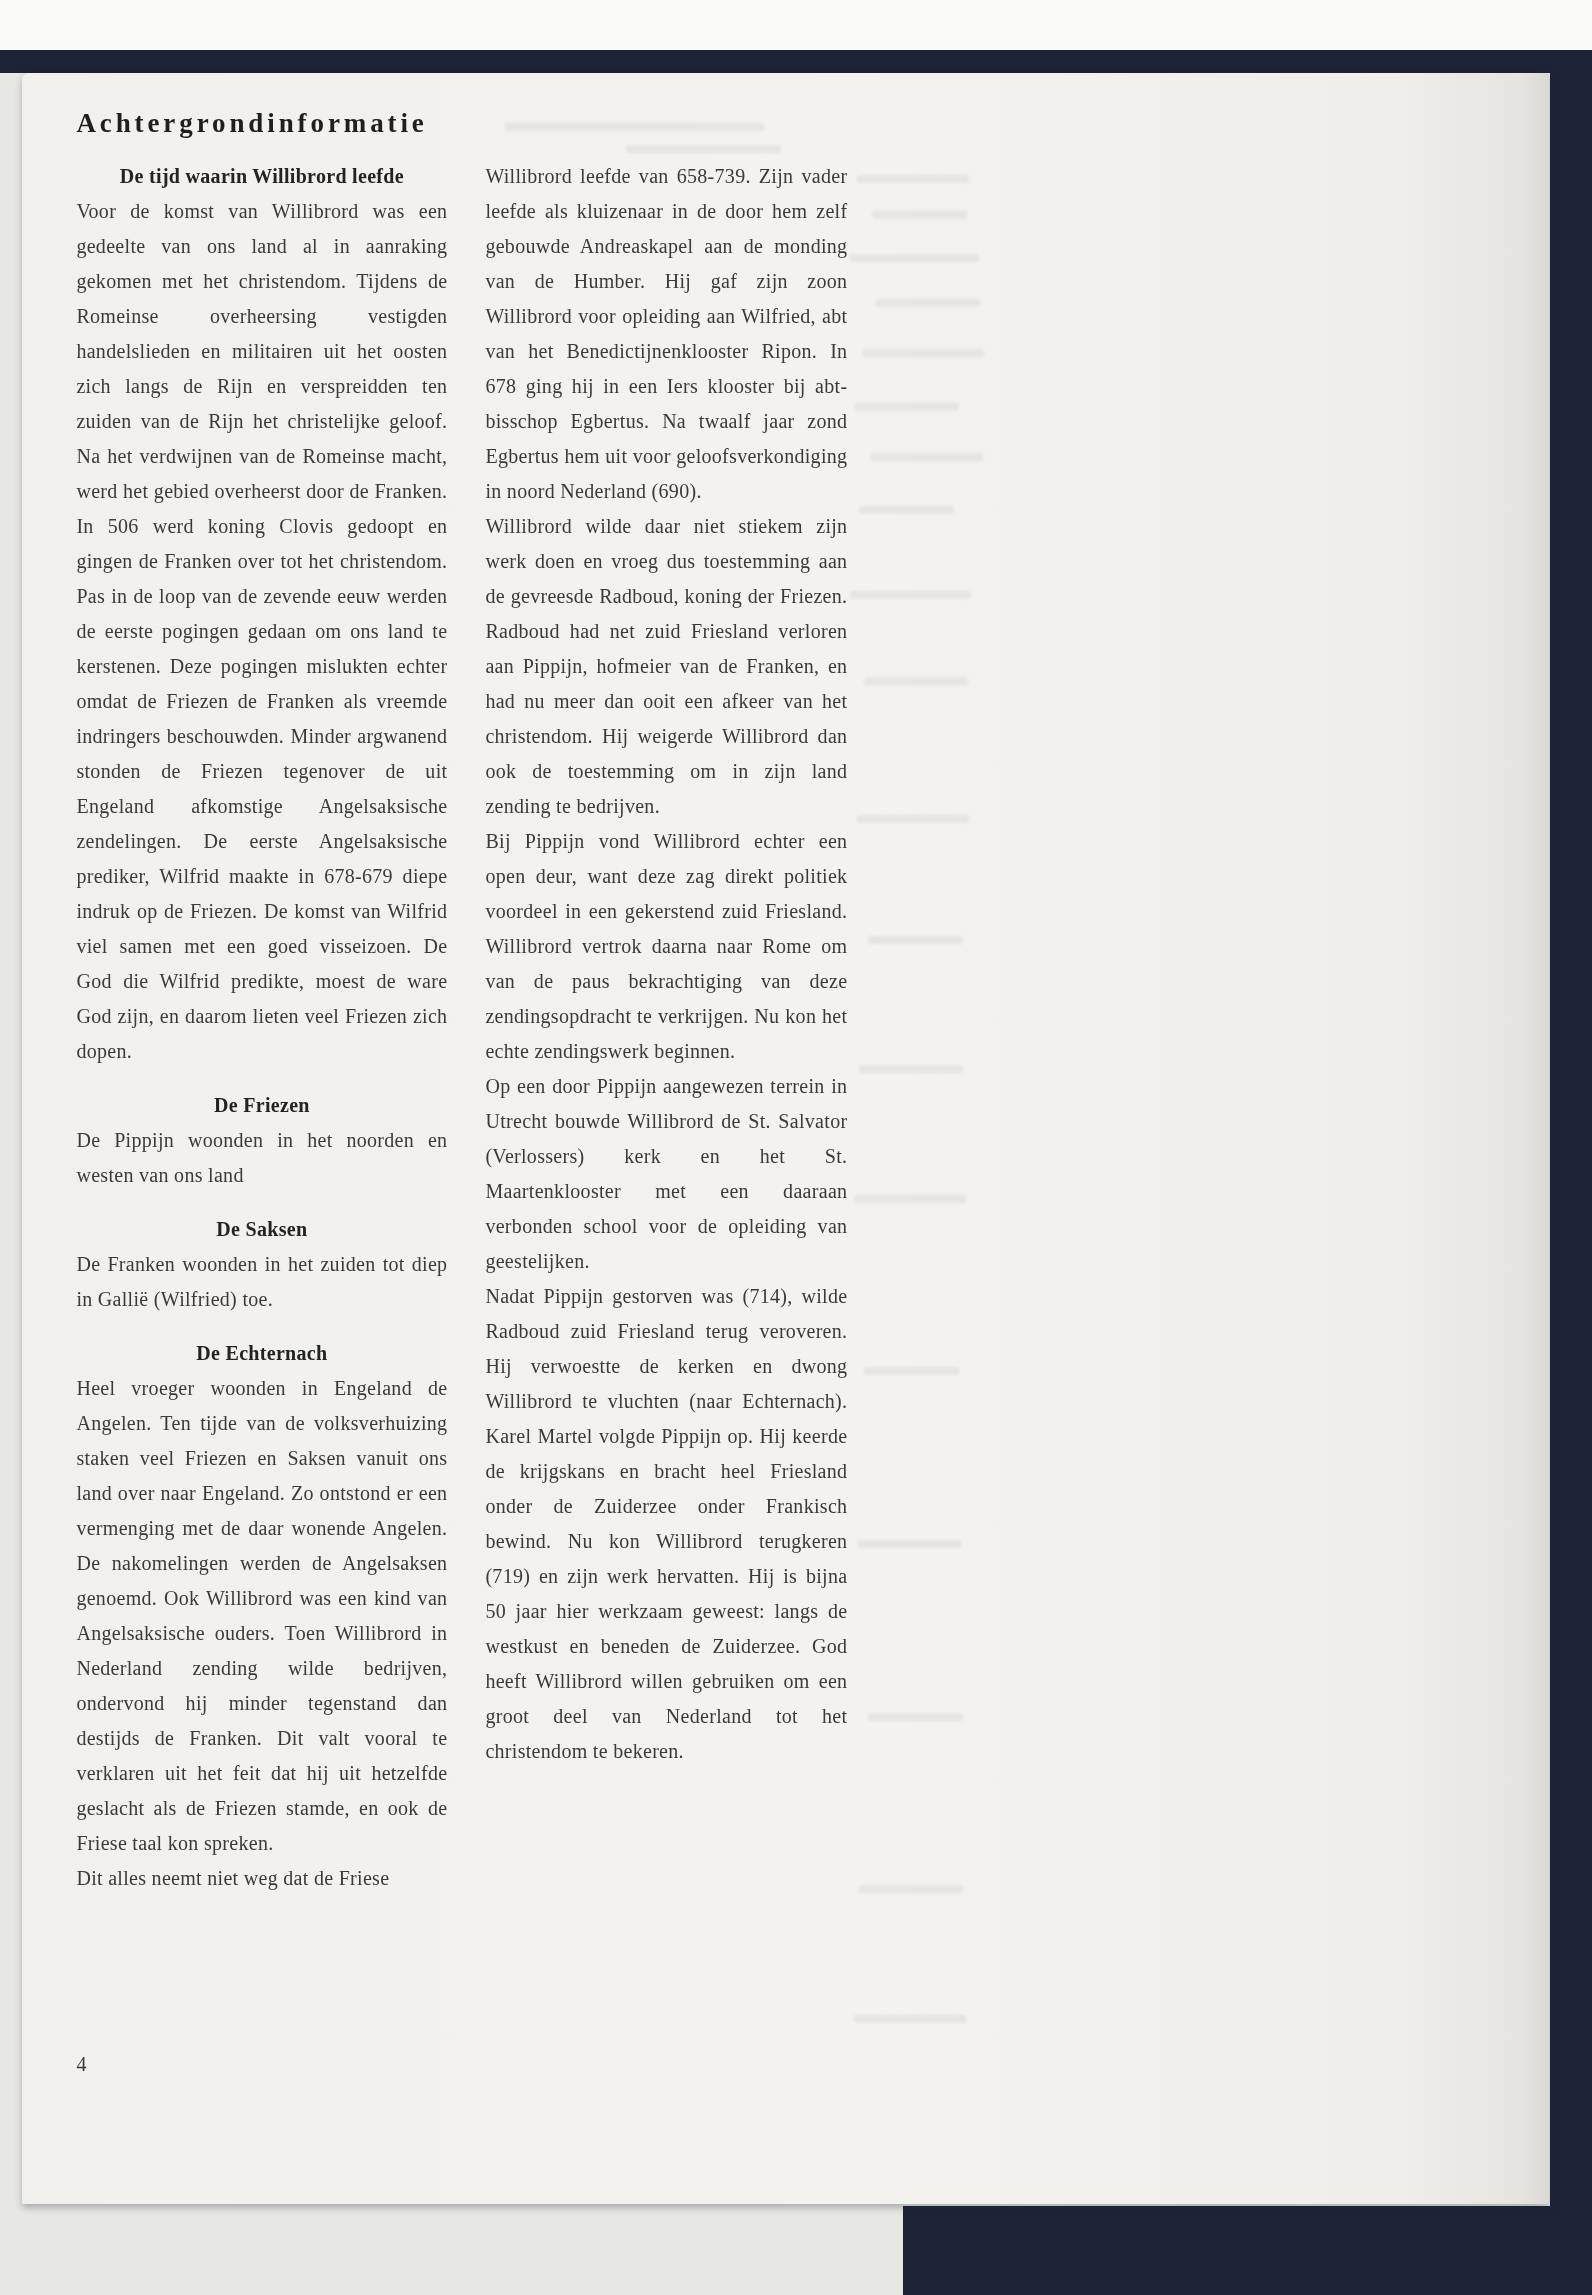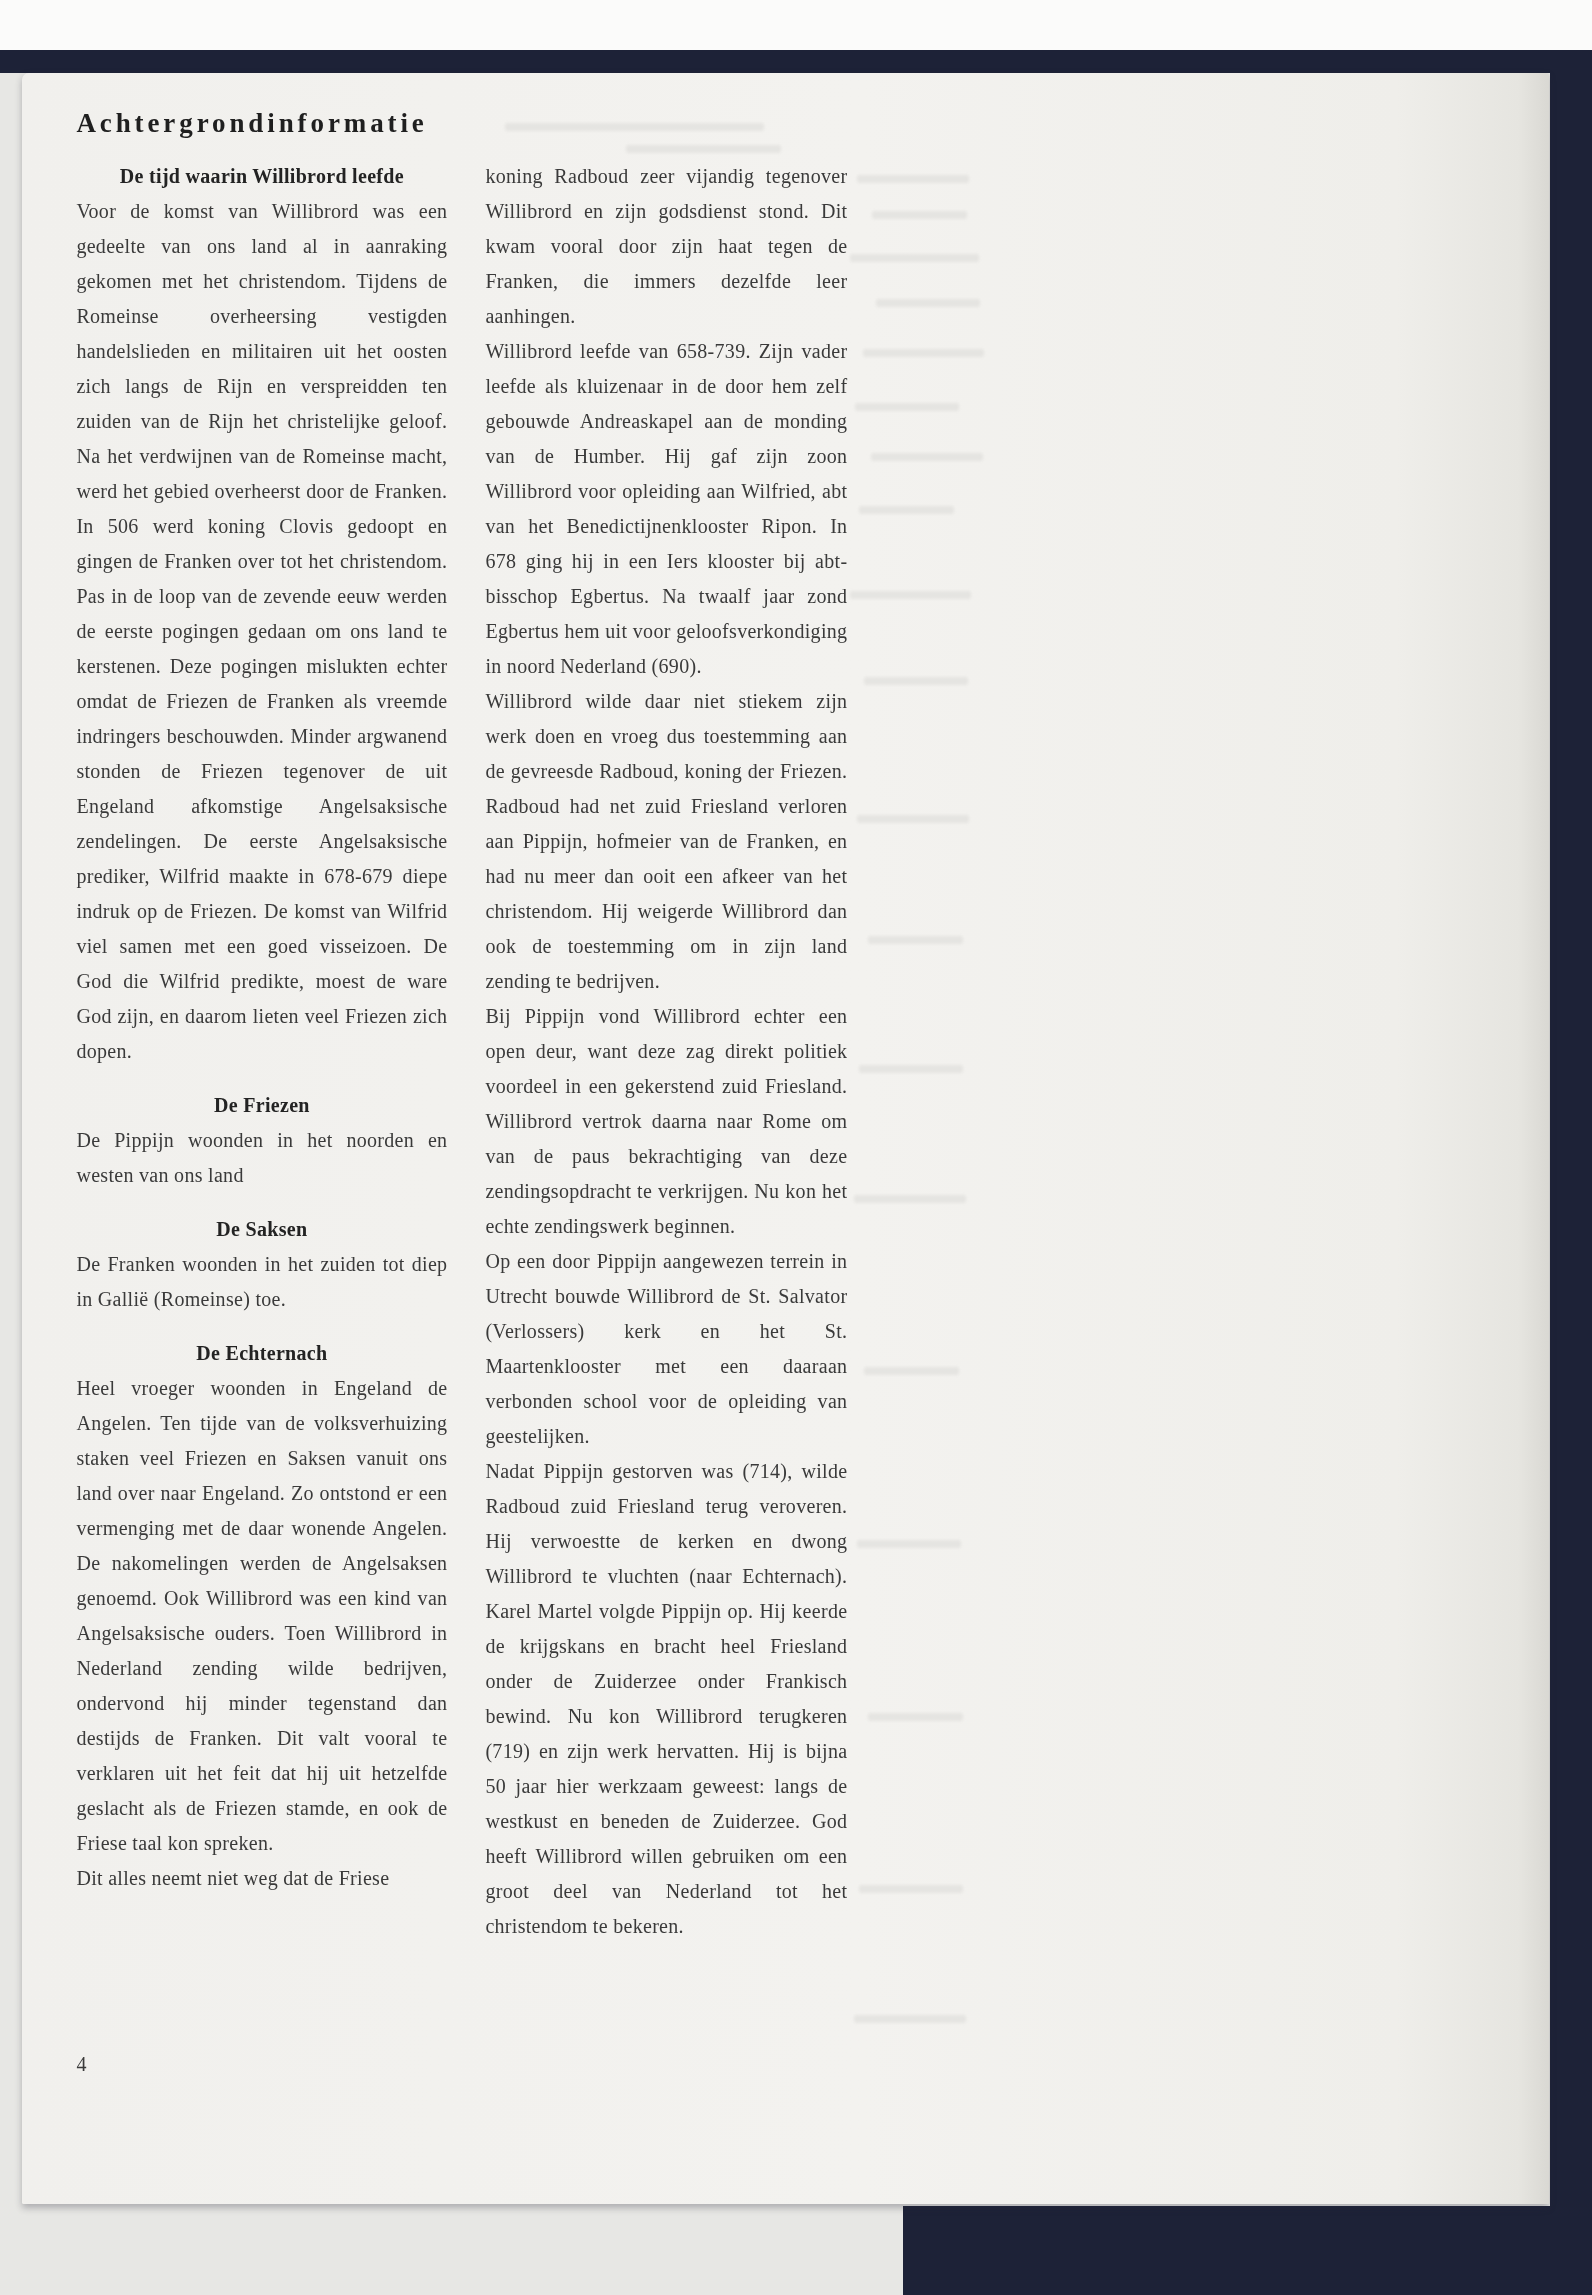--- a/index.html
+++ b/index.html
@@ -73,29 +73,28 @@
   <h1 class="main-heading">Achtergrondinformatie</h1>
 
   <div class="col col-left">
     <h2 class="sec-h first">De tijd waarin Willibrord leefde</h2>
     <p>Voor de komst van Willibrord was een gedeelte van ons land al in aanraking gekomen met het christendom. Tijdens de Romeinse overheersing vestigden handelslieden en militairen uit het oosten zich langs de Rijn en verspreidden ten zuiden van de Rijn het christelijke geloof. Na het verdwijnen van de Romeinse macht, werd het gebied overheerst door de Franken. In 506 werd koning Clovis gedoopt en gingen de Franken over tot het christendom. Pas in de loop van de zevende eeuw werden de eerste pogingen gedaan om ons land te kerstenen. Deze pogingen mislukten echter omdat de Friezen de Franken als vreemde indringers beschouwden. Minder argwanend stonden de Friezen tegenover de uit Engeland afkomstige Angelsaksische zendelingen. De eerste Angelsaksische prediker, Wilfrid maakte in 678-679 diepe indruk op de Friezen. De komst van Wilfrid viel samen met een goed visseizoen. De God die Wilfrid predikte, moest de ware God zijn, en daarom lieten veel Friezen zich dopen.</p>
 
     <h2 class="sec-h">De Friezen</h2>
     <p>De Pippijn woonden in het noorden en westen van ons land</p>
 
     <h2 class="sec-h">De Saksen</h2>
-    <p>De Franken woonden in het zuiden tot diep in Gallië (Romeinse) toe.</p>
+    <p>De Franken woonden in het zuiden tot diep in Gallië (Wilfried) toe.</p>
 
     <h2 class="sec-h">De Echternach</h2>
     <p>Heel vroeger woonden in Engeland de Angelen. Ten tijde van de volksverhuizing staken veel Friezen en Saksen vanuit ons land over naar Engeland. Zo ontstond er een vermenging met de daar wonende Angelen. De nakomelingen werden de Angelsaksen genoemd. Ook Willibrord was een kind van Angelsaksische ouders. Toen Willibrord in Nederland zending wilde bedrijven, ondervond hij minder tegenstand dan destijds de Franken. Dit valt vooral te verklaren uit het feit dat hij uit hetzelfde geslacht als de Friezen stamde, en ook de Friese taal kon spreken.</p>
     <p>Dit alles neemt niet weg dat de Friese</p>
   </div>
 
   <div class="col col-right">
-    <p>koning Radboud zeer vijandig tegenover Willibrord en zijn godsdienst stond. Dit kwam vooral door zijn haat tegen de Franken, die immers dezelfde leer aanhingen.</p>
 
     <p>Willibrord leefde van 658-739. Zijn vader leefde als kluizenaar in de door hem zelf gebouwde Andreaskapel aan de monding van de Humber. Hij gaf zijn zoon Willibrord voor opleiding aan Wilfried, abt van het Benedictijnenklooster Ripon. In 678 ging hij in een Iers klooster bij abt-bisschop Egbertus. Na twaalf jaar zond Egbertus hem uit voor geloofsverkondiging in noord Nederland (690).</p>
     <p>Willibrord wilde daar niet stiekem zijn werk doen en vroeg dus toestemming aan de gevreesde Radboud, koning der Friezen. Radboud had net zuid Friesland verloren aan Pippijn, hofmeier van de Franken, en had nu meer dan ooit een afkeer van het christendom. Hij weigerde Willibrord dan ook de toestemming om in zijn land zending te bedrijven.</p>
     <p>Bij Pippijn vond Willibrord echter een open deur, want deze zag direkt politiek voordeel in een gekerstend zuid Friesland. Willibrord vertrok daarna naar Rome om van de paus bekrachtiging van deze zendingsopdracht te verkrijgen. Nu kon het echte zendingswerk beginnen.</p>
     <p>Op een door Pippijn aangewezen terrein in Utrecht bouwde Willibrord de St. Salvator (Verlossers) kerk en het St. Maartenklooster met een daaraan verbonden school voor de opleiding van geestelijken.</p>
     <p>Nadat Pippijn gestorven was (714), wilde Radboud zuid Friesland terug veroveren. Hij verwoestte de kerken en dwong Willibrord te vluchten (naar Echternach). Karel Martel volgde Pippijn op. Hij keerde de krijgskans en bracht heel Friesland onder de Zuiderzee onder Frankisch bewind. Nu kon Willibrord terugkeren (719) en zijn werk hervatten. Hij is bijna 50 jaar hier werkzaam geweest: langs de westkust en beneden de Zuiderzee. God heeft Willibrord willen gebruiken om een groot deel van Nederland tot het christendom te bekeren.</p>
   </div>
 
   <div class="page-number">4</div>
 

